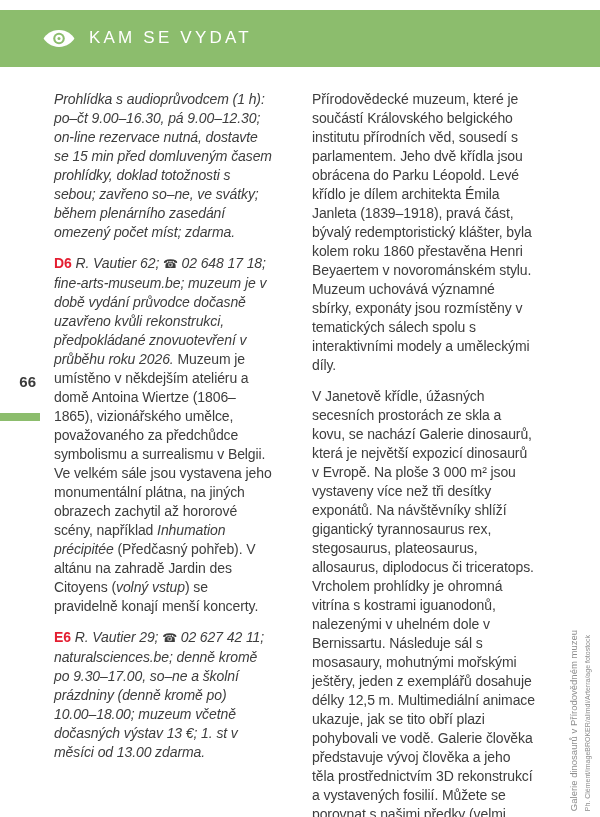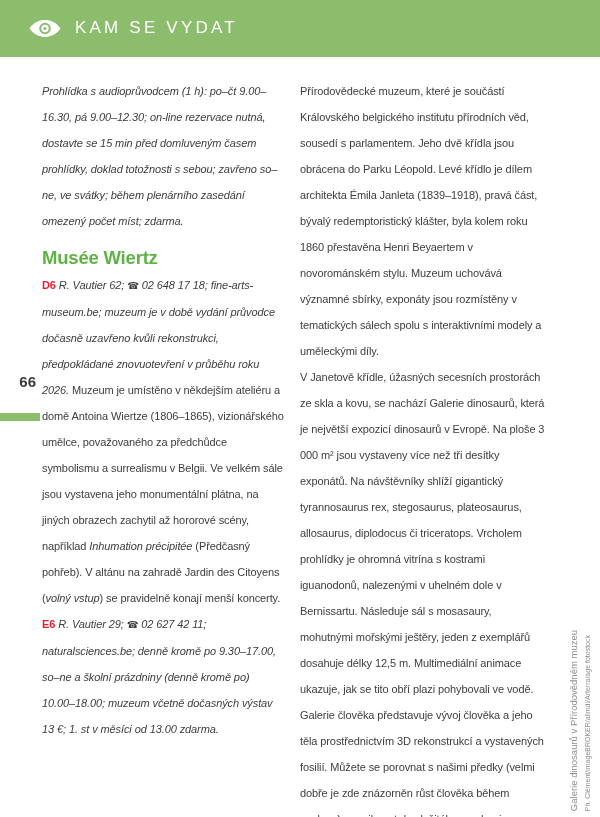--- a/index.html
+++ b/index.html
@@ -9,43 +9,43 @@
     --text-color:#3d3d3d;
     --caption-gray:#8d8d8d;
   }
   html,body{margin:0;padding:0;background:#ffffff;}
   .page{
     position:relative;width:600px;height:817px;background:#fff;overflow:hidden;
     font-family:"Liberation Sans","DejaVu Sans",sans-serif;color:var(--text-color);
   }
   
   .topbar{
-    position:absolute;top:0;left:0;width:600px;height:57px;
+    position:absolute;top:10px;left:0;width:600px;height:57px;
     background:var(--header-green);
-    display:flex;align-items:center;gap:14px;padding-left:29px;box-sizing:border-box;
+    display:flex;align-items:center;gap:14px;padding-left:43px;box-sizing:border-box;
   }
   .eye{display:inline-flex;width:32px;height:21px;}
   .topbar-title{
     color:#ffffff;font-size:17px;letter-spacing:3.2px;font-weight:normal;
     padding-bottom:1px;
   }
   
   .pagenum{
     position:absolute;left:0;top:373px;width:36px;text-align:right;
     font-size:15px;font-weight:bold;color:#3a3a3a;
   }
   .pagenum-bar{
     position:absolute;left:0;top:413px;width:40px;height:8px;
     background:var(--header-green);
   }
   
   .col{position:absolute;top:78px;}
   .col-left{left:42px;width:242px;}
   .col-right{left:300px;width:247px;}
-  .para{margin:0;font-size:11px;line-height:26px;letter-spacing:-0.1px;}
+  .para{margin:12px;font-size:14px;line-height:19px;letter-spacing:-0.1px;}
   .heading{
     margin:13px 0 4px;font-size:18.5px;line-height:21px;font-weight:bold;
     color:var(--heading-green);white-space:pre-line;letter-spacing:-0.2px;
   }
   .stars{color:#1d1d1b;font-size:14px;letter-spacing:0.5px;margin-left:2px;white-space:nowrap;}
   
   .run-normal{font-style:normal;}
   .run-italic{font-style:italic;}
   .run-bold{font-weight:normal;}
   .run-bold-red{font-weight:bold;color:var(--accent-red);}
@@ -73,21 +73,20 @@
       </svg>
     </span>
     <span class="topbar-title">KAM SE VYDAT</span>
   </header>
 
   <div class="pagenum">66</div>
   <div class="pagenum-bar"></div>
 
   <div class="col col-left">
     <p class="para"><span class="run-italic">Prohlídka s audioprůvodcem (1 h): po–čt 9.00–16.30, pá 9.00–12.30; on-line rezervace nutná, dostavte se 15 min před domluveným časem prohlídky, doklad totožnosti s sebou; zavřeno so–ne, ve svátky; během plenárního zasedání omezený počet míst; zdarma.</span></p>
-    <h2 class="heading"><span>Musée Wiertz</span></h2>
     <p class="para"><span class="run-bold-red">D6</span><span class="run-italic"> R. Vautier 62; </span><span class="run-phone">☎</span><span class="run-italic"> 02 648 17 18; fine-arts-museum.be; muzeum je v době vydání průvodce dočasně uzavřeno kvůli rekonstrukci, předpokládané znovuotevření v průběhu roku 2026. </span><span class="run-normal">Muzeum je umístěno v někdejším ateliéru a domě </span><span class="run-bold">Antoina Wiertze</span><span class="run-normal"> (1806–1865), vizionářského umělce, považovaného za předchůdce symbolismu a surrealismu v Belgii. Ve velkém sále jsou vystavena jeho monumentální plátna, na jiných obrazech zachytil až hororové scény, například </span><span class="run-italic">Inhumation précipitée</span><span class="run-normal"> (Předčasný pohřeb). V altánu na zahradě </span><span class="run-bold">Jardin des Citoyens</span><span class="run-normal"> (</span><span class="run-italic">volný vstup</span><span class="run-normal">) se pravidelně konají menší koncerty.</span></p>
     <p class="para"><span class="run-bold-red">E6</span><span class="run-italic"> R. Vautier 29; </span><span class="run-phone">☎</span><span class="run-italic"> 02 627 42 11; naturalsciences.be; denně kromě po 9.30–17.00, so–ne a školní prázdniny (denně kromě po) 10.00–18.00; muzeum včetně dočasných výstav 13 €; 1. st v měsíci od 13.00 zdarma.</span></p>
   </div>
 
   <div class="col col-right">
     <p class="para"><span class="run-normal">Přírodovědecké muzeum, které je součástí Královského belgického institutu přírodních věd, sousedí s parlamentem. Jeho dvě křídla jsou obrácena do Parku Léopold. Levé křídlo je dílem architekta Émila Janleta (1839–1918), pravá část, bývalý redemptoristický klášter, byla kolem roku 1860 přestavěna Henri Beyaertem v novorománském stylu. Muzeum uchovává významné sbírky, exponáty jsou rozmístěny v tematických sálech spolu s interaktivními modely a uměleckými díly.</span></p>
     <p class="para"><span class="run-normal">V Janetově křídle, úžasných secesních prostorách ze skla a kovu, se nachází </span><span class="run-bold">Galerie dinosaurů</span><span class="run-normal">, která je největší expozicí dinosaurů v Evropě. Na ploše 3 000 m² jsou vystaveny více než tři desítky exponátů. Na návštěvníky shlíží gigantický tyrannosaurus rex, stegosaurus, plateosaurus, allosaurus, diplodocus či triceratops. Vrcholem prohlídky je ohromná vitrína s </span><span class="run-bold">kostrami iguanodonů</span><span class="run-normal">, nalezenými v uhelném dole v Bernissartu. Následuje sál s </span><span class="run-bold">mosasaury</span><span class="run-normal">, mohutnými mořskými ještěry, jeden z exemplářů dosahuje délky 12,5 m. Multimediální animace ukazuje, jak se tito obří plazi pohybovali ve vodě. </span><span class="run-bold">Galerie člověka</span><span class="run-normal"> představuje vývoj člověka a jeho těla prostřednictvím 3D rekonstrukcí a vystavených fosilií. Můžete se porovnat s našimi předky (velmi dobře je zde znázorněn růst člověka během evoluce), proniknout do složitého mechanismu lidského těla (přizpůsobení kostry chůzi po dvou nohách, používání rukou, objem mozku, změny ve velikosti a tvaru zubů) a zamyslet se nad rodinou, kterou tvoří moderní člověk a jeho předchůdci. Další sály se věnují různým tématům, představena je v nich například</span></p>
   </div>
 
   <div class="cap-line cap-title">Galerie dinosaurů v Přírodovědném muzeu</div>

